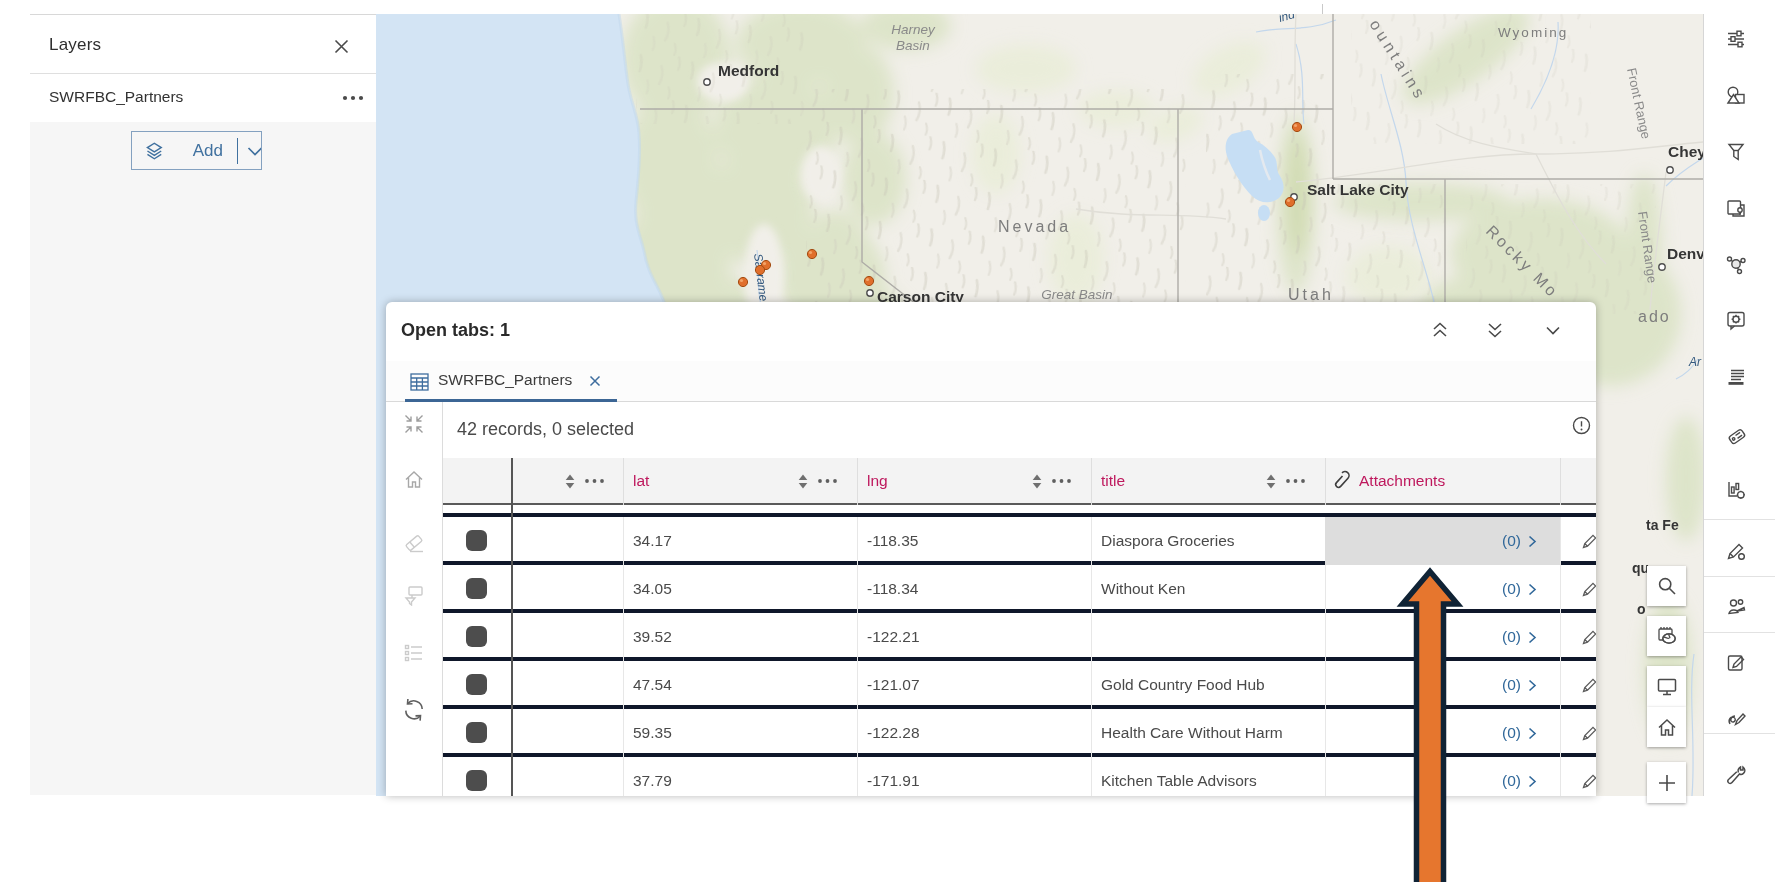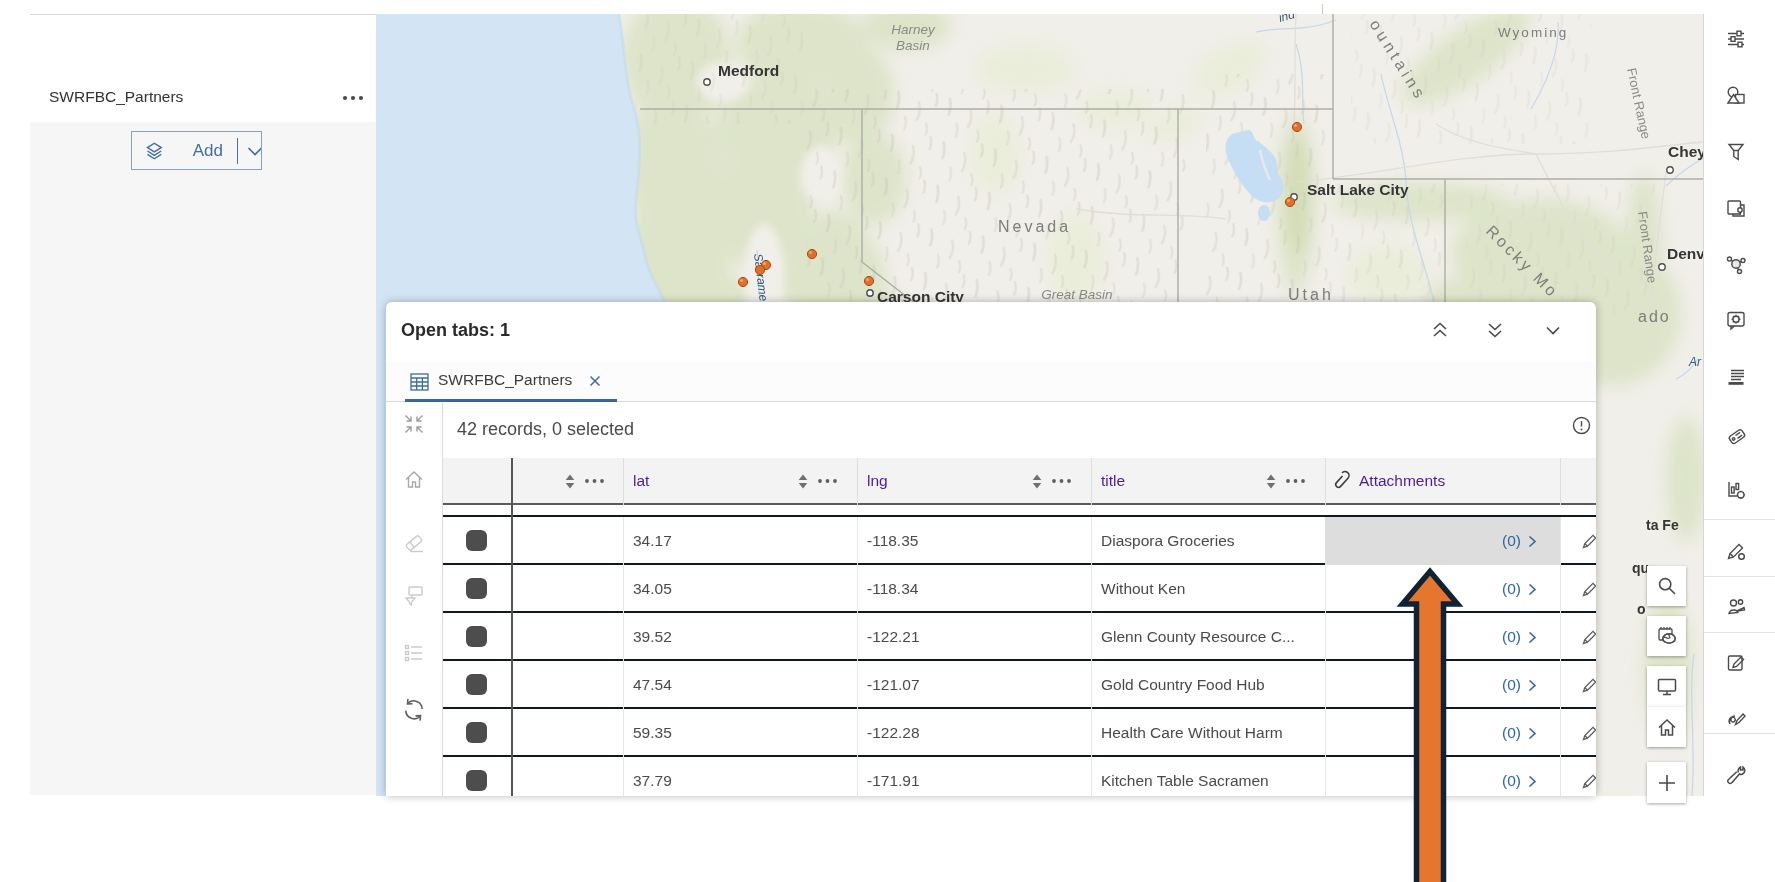--- a/index.html
+++ b/index.html
@@ -30,22 +30,22 @@
 #tablep{left:386px;top:302px;width:1210px;height:494px;background:#fff;border-radius:6px 6px 0 0;box-shadow:0 0 8px rgba(0,0,0,.28);z-index:5;overflow:hidden}
 #tablep .ptitle{position:absolute;left:15px;top:18px;font-size:18px;font-weight:bold;color:#2a2a2a}
 #tabbar{position:absolute;left:0;top:59px;width:100%;height:41px;border-bottom:1px solid #d9d9d9;background:#fcfcfc}
 #tabbar .tabtxt{position:absolute;left:52px;top:10px;font-size:15.5px;color:#3c3c3c}
 #tabbar .underline{position:absolute;left:19px;top:38px;width:212px;height:3px;background:#3c6695}
 #toolbar{position:absolute;left:57px;top:100px;width:1193px;height:56px}
 #toolbar .cnt{position:absolute;left:14px;top:17px;font-size:18px;color:#4a4a4a}
 #lstrip{position:absolute;left:0;top:100px;width:57px;height:394px;border-right:1px solid #dcdcdc;background:#fff}
 #grid{position:absolute;left:57px;top:156px;width:1193px;height:338px}
 #ghead{position:absolute;left:0;top:0;width:1172px;height:47px;background:#f3f3f3;border-bottom:2px solid #5a5a5a}
-.hlbl{position:absolute;top:14px;font-size:15.5px;color:#4c1d95}
-.grow{position:absolute;left:0;width:1172px;height:48px;border-bottom:2px solid #0f172a;background:#fff}
+.hlbl{position:absolute;top:14px;font-size:15.5px;color:#be185d}
+.grow{position:absolute;left:0;width:1172px;height:48px;border-bottom:4px solid #0f172a;background:#fff}
 .cell{position:absolute;top:0;height:48px;font-size:15.5px;color:#4a4a4a;line-height:48px}
 .csep{position:absolute;top:0;width:1px;height:48px;background:#e7e7e7}
 .sq{position:absolute;left:23px;top:13px;width:21px;height:21px;background:#4d4d4d;border-radius:6px}
 .att{position:absolute;left:882px;top:0;width:235px;height:48px}
 .attv{position:absolute;right:24px;top:0;line-height:48px;font-size:15.5px;color:#31689a}
 #darkdiv{position:absolute;left:125px;top:156px;width:2px;height:338px;background:#555}
 #vscroll{position:absolute;left:1229px;top:156px;width:21px;height:338px}
 .arrowann{z-index:9}
 text{font-family:"Liberation Sans",sans-serif}
 </style>
@@ -248,20 +248,26 @@
       <path d="M3 10.5 L11 3 L19 10.5 M5.5 8.5 V18 H9.5 V13 H12.5 V18 H16.5 V8.5"></path>
     </svg>
   </div>
 <div class="abs wbtn" style="left:1647px;top:762px;height:41px">
     <svg width="20" height="20" viewBox="0 0 20 20" stroke="#4a4a4a" stroke-width="1.6">
       <path d="M10 2 V18 M2 10 H18"></path>
     </svg>
   </div>
 
 <div class="abs" id="layers">
+  <div class="hdr">
+      <span class="t">Layers</span>
+    <svg style="position:absolute;right:27px;top:24px" width="15" height="15">
+        <path d="M1.5 1.5 L13.5 13.5 M13.5 1.5 L1.5 13.5" stroke="#4a4a4a" stroke-width="1.6"></path>
+      </svg>
+  </div>
   <div class="row2">
       <span class="t">SWRFBC_Partners</span>
     <svg style="position:absolute;right:12px;top:20px" width="22" height="6">
         <circle cx="3" cy="3" r="2.1" fill="#4a4a4a"></circle>
         <circle cx="11" cy="3" r="2.1" fill="#4a4a4a"></circle>
         <circle cx="19" cy="3" r="2.1" fill="#4a4a4a"></circle>
       </svg>
   </div>
   <div class="gray">
     <div id="addbtn">
@@ -520,21 +526,20 @@
         <div class="csep" style="left:882px"></div>
         <div class="csep" style="left:1117px"></div>
         <svg class="abs" style="left:1138px;top:15px" width="18" height="18" fill="none" stroke="#5a5a5a" stroke-width="1.3">
           <path d="M2.5 15.5 L3.8 11.5 L12 3.3 L14.7 6 L6.5 14.2 L2.5 15.5 Z M3.8 11.5 L6.5 14.2"></path>
         </svg>
       </div>
     <div class="grow" style="top:155px">
         <div class="sq"></div>
         <div class="cell" style="left:190px">39.52</div>
         <div class="cell" style="left:424px">-122.21</div>
-        <div class="cell" style="left:658px">Glenn County Resource C...</div>
         <div class="att">
           <span class="attv" style="right:39px">(0)</span>
           <svg class="abs" style="right:23px;top:18px" width="9" height="13" fill="none" stroke="#31689a" stroke-width="1.6">
             <path d="M1.5 1.5 L7 6.5 L1.5 11.5"></path>
           </svg>
         </div>
         <div class="csep" style="left:180px"></div>
         <div class="csep" style="left:414px"></div>
         <div class="csep" style="left:648px"></div>
         <div class="csep" style="left:882px"></div>
@@ -580,21 +585,21 @@
         <div class="csep" style="left:882px"></div>
         <div class="csep" style="left:1117px"></div>
         <svg class="abs" style="left:1138px;top:15px" width="18" height="18" fill="none" stroke="#5a5a5a" stroke-width="1.3">
           <path d="M2.5 15.5 L3.8 11.5 L12 3.3 L14.7 6 L6.5 14.2 L2.5 15.5 Z M3.8 11.5 L6.5 14.2"></path>
         </svg>
       </div>
     <div class="grow" style="top:299px;height:39px;border-bottom:none">
         <div class="sq"></div>
         <div class="cell" style="left:190px">37.79</div>
         <div class="cell" style="left:424px">-171.91</div>
-        <div class="cell" style="left:658px">Kitchen Table Sacramen</div>
+        <div class="cell" style="left:658px">Kitchen Table Advisors</div>
         <div class="att">
           <span class="attv" style="right:39px">(0)</span>
           <svg class="abs" style="right:23px;top:18px" width="9" height="13" fill="none" stroke="#31689a" stroke-width="1.6">
             <path d="M1.5 1.5 L7 6.5 L1.5 11.5"></path>
           </svg>
         </div>
         <div class="csep" style="left:180px"></div>
         <div class="csep" style="left:414px"></div>
         <div class="csep" style="left:648px"></div>
         <div class="csep" style="left:882px"></div>

